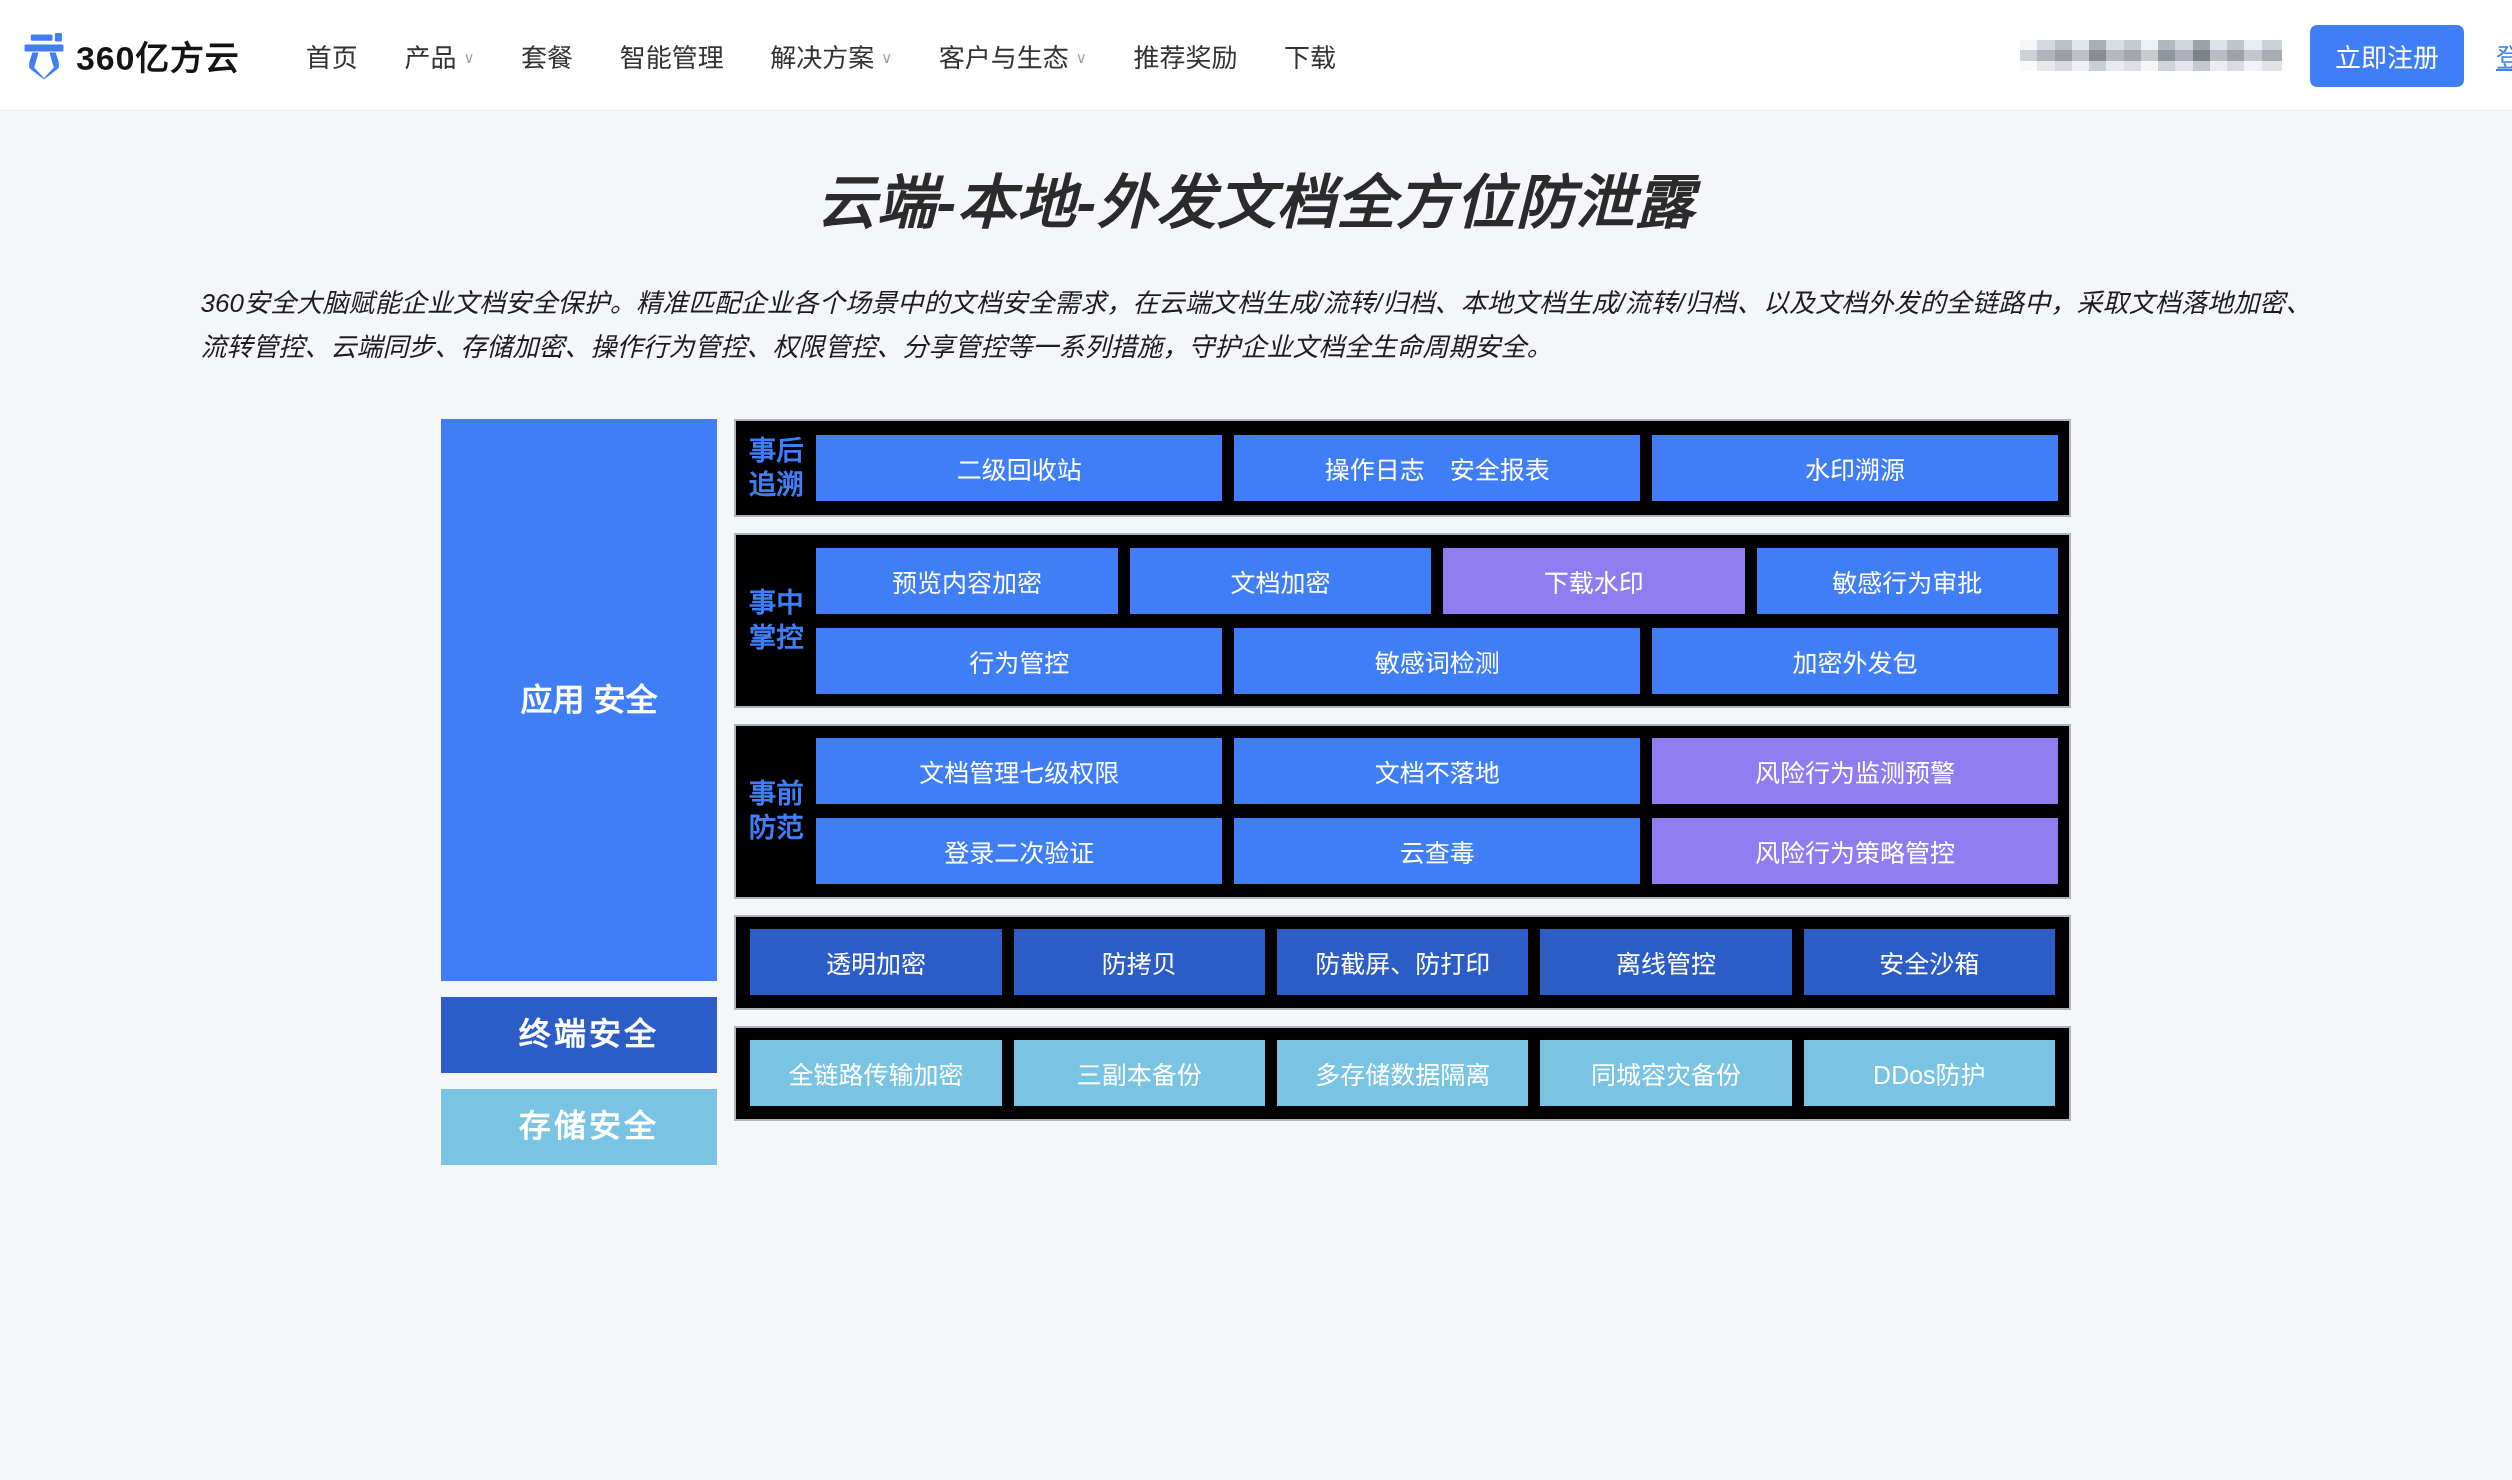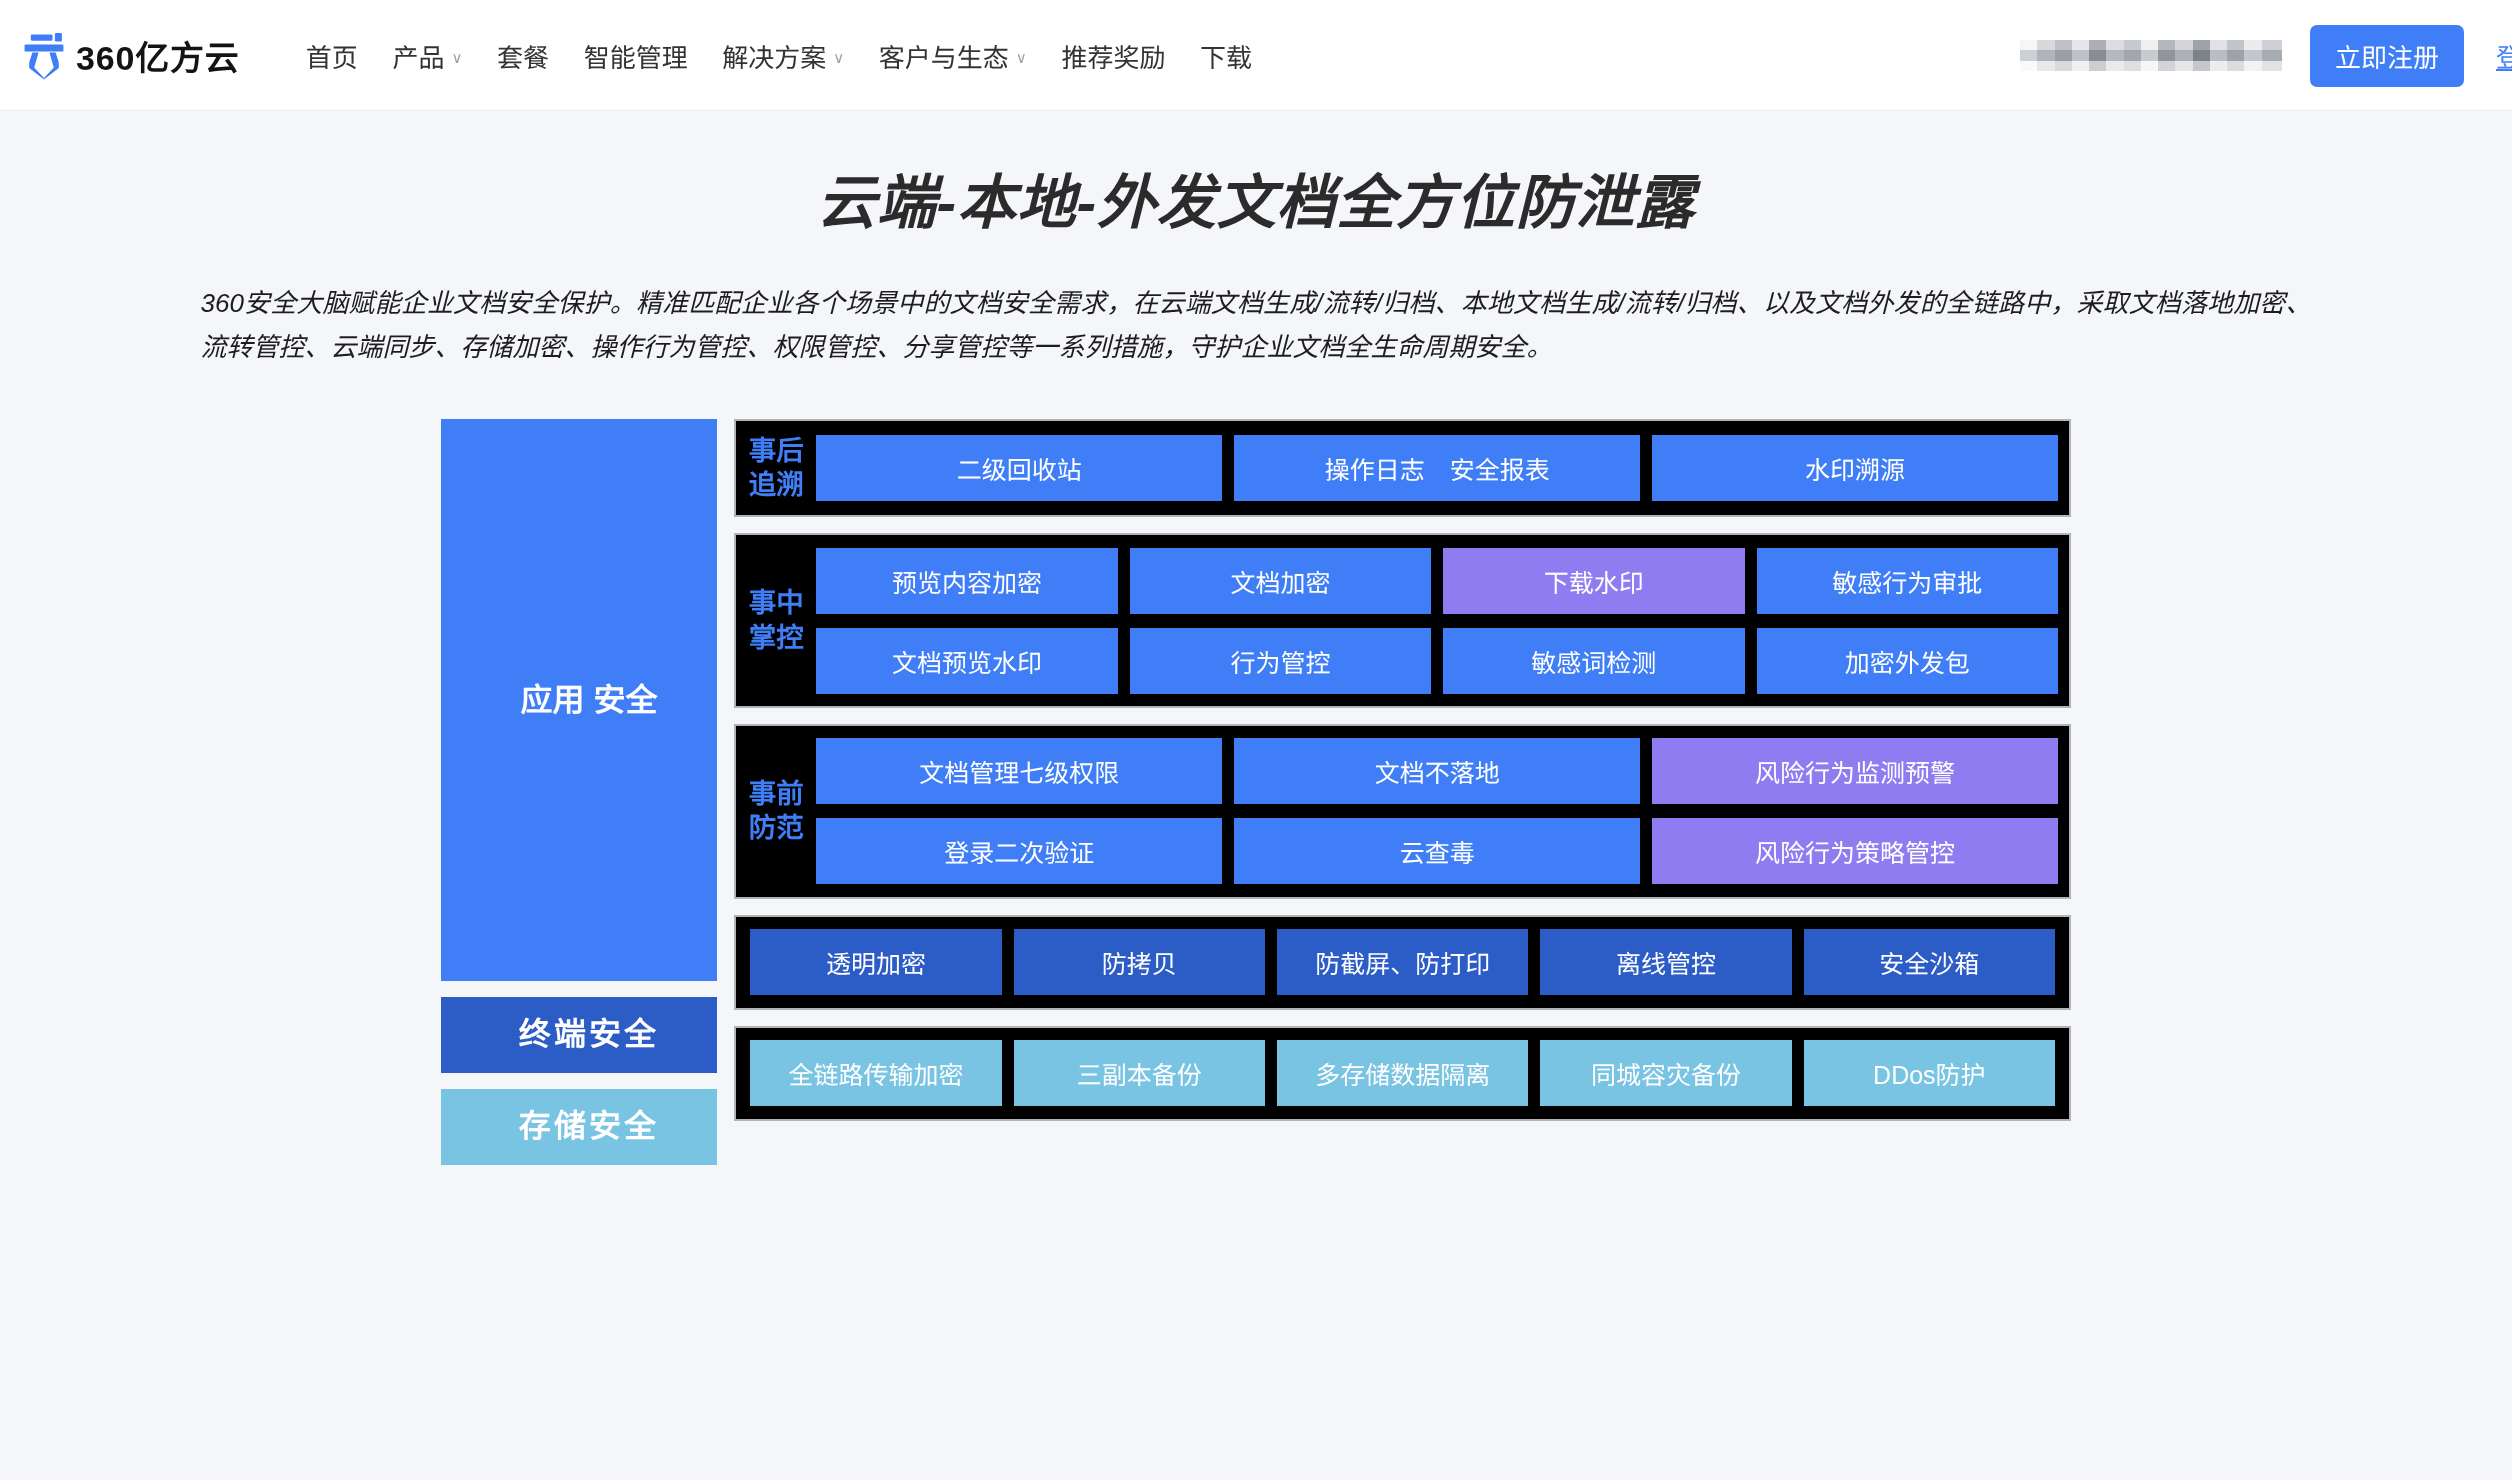--- a/index.html
+++ b/index.html
@@ -27,21 +27,21 @@
     font-weight: 700;
     color: #141414;
     letter-spacing: 0.8px;
     white-space: nowrap;
   }
 
   .main-nav {
     display: flex;
     align-items: center;
     margin-left: 49px;
-    gap: 0px;
+    gap: 12px;
   }
   .nav-item {
     display: flex;
     align-items: center;
     font-size: 26px;
     color: #333333;
     padding: 0 17.3px;
     white-space: nowrap;
     cursor: pointer;
   }
@@ -292,21 +292,20 @@
       <div class="group-title">事中
 掌控</div>
       <div class="group-body">
         <div class="cell-row">
           <div class="cell">预览内容加密</div>
           <div class="cell">文档加密</div>
           <div class="cell purple">下载水印</div>
           <div class="cell">敏感行为审批</div>
         </div>
         <div class="cell-row">
-          <div class="cell">文档预览水印</div>
           <div class="cell">行为管控</div>
           <div class="cell">敏感词检测</div>
           <div class="cell">加密外发包</div>
         </div>
       </div>
     </div>
 
     <div class="group">
       <div class="group-title">事前
 防范</div>

